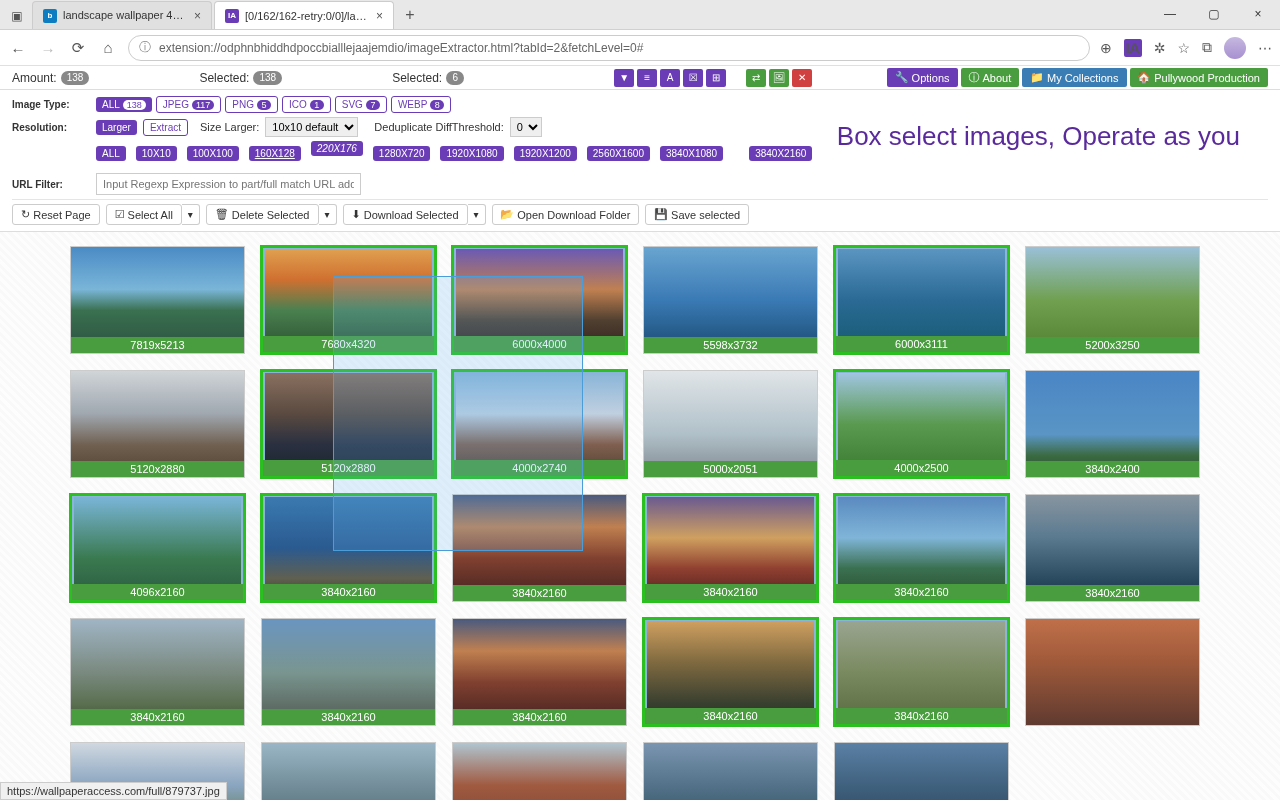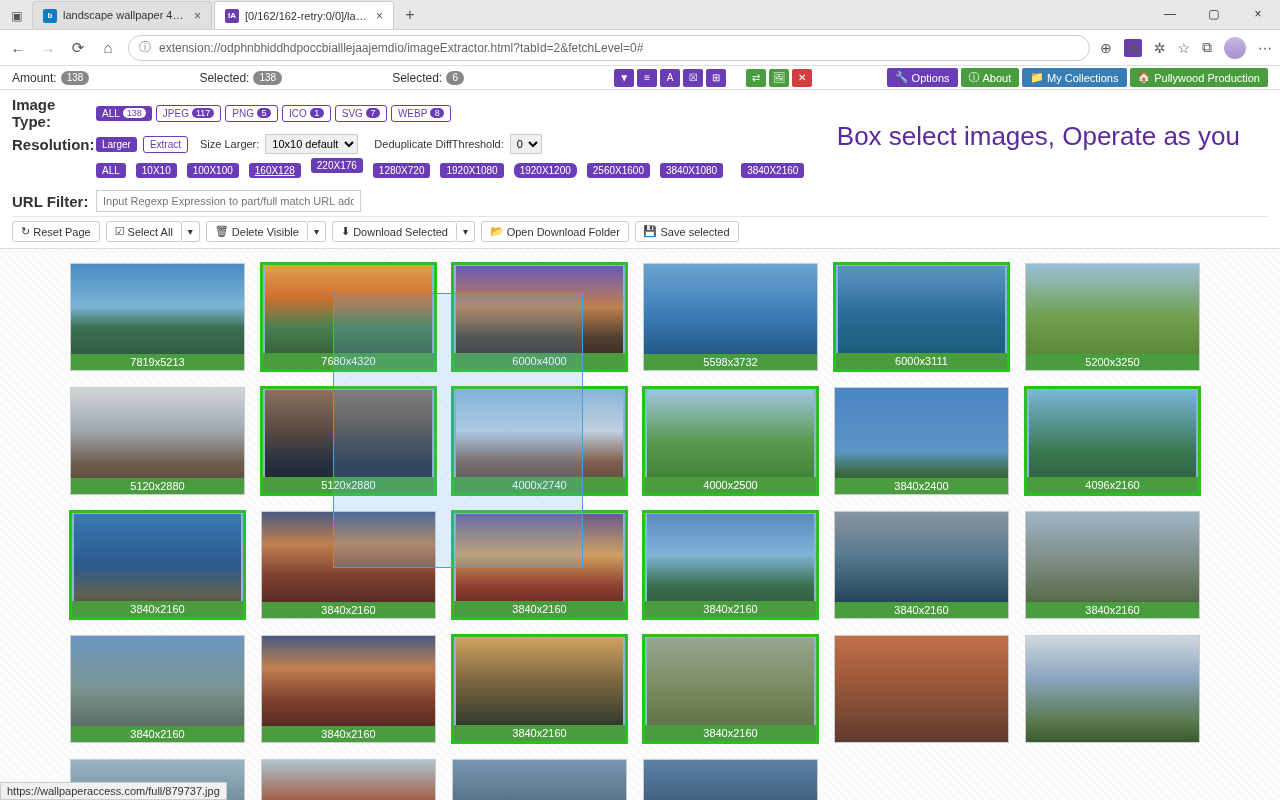--- a/index.html
+++ b/index.html
@@ -31,21 +31,21 @@
 .tbtn { background:#6a3cb5; color:#fff; width:20px; height:18px; display:flex; align-items:center; justify-content:center; font-size:10px; border-radius:2px; cursor:pointer;}
 .tbtn.g { background:#4a9d3f;}
 .tbtn.r { background:#d04040;}
 .rlinks { margin-left:auto; display:flex; gap:3px;}
 .rlink { background:#6a3cb5; color:#fff; padding:2px 8px; font-size:11px; border-radius:2px; cursor:pointer; display:flex; align-items:center; gap:3px;}
 .rlink.g { background:#4a9d3f;}
 .rlink.b { background:#3a7db5;}
 
 .filters { padding:6px 12px; background:#fff; border-bottom:1px solid #ddd; position:relative;}
 .frow { display:flex; align-items:center; margin-bottom:4px; gap:6px;}
-.flabel { width:78px; font-size:15px; font-weight:bold;}
+.flabel { width:78px; font-size:10px; font-weight:bold;}
 .pill { background:#6a3cb5; color:#fff; padding:2px 6px; font-size:10px; border-radius:3px; cursor:pointer; display:inline-flex; align-items:center; gap:3px;}
 .pill.outline { background:#fff; color:#6a3cb5; border:1px solid #6a3cb5;}
 .pill .pbadge { background:#fff; color:#6a3cb5; border-radius:7px; padding:0 4px; font-size:9px; min-width:14px; text-align:center;}
 .pill.outline .pbadge { background:#6a3cb5; color:#fff;}
 .sel { border:1px solid #ccc; font-size:11px; padding:1px 2px; height:20px;}
 .txtin { border:1px solid #ccc; font-size:11px; padding:2px 6px; width:265px; height:22px;}
 .actrow { display:flex; gap:0; border-top:1px solid #e5e5e5; margin-top:4px; padding:4px 0 0;}
 .actbtn { border:1px solid #ccc; background:#fff; padding:3px 8px; font-size:11px; cursor:pointer; display:flex; align-items:center; gap:3px; border-radius:3px; margin-right:6px;}
 .drop { border:1px solid #ccc; border-left:none; padding:3px 6px; font-size:10px; margin-left:-6px; margin-right:6px; border-radius:0 3px 3px 0;}
 .helptext { position:absolute; right:40px; top:30px; font-family:Cambria,serif; font-size:26px; color:#5a2a9c; line-height:1.3;}
@@ -176,37 +176,37 @@
     <span style="margin-left:6px;font-size:11px">Size Larger:</span>
     <select class="sel"><option>10x10 default</option></select>
     <span style="margin-left:10px;font-size:11px">Deduplicate DiffThreshold:</span>
     <select class="sel" style="width:32px"><option>0</option></select>
   </div>
   <div class="frow" id="sizes-row" style="padding-left:84px;flex-wrap:wrap">
       <span class="pill" style="margin-right: 4px; margin-bottom: 4px;">ALL</span>
       <span class="pill" style="margin-right: 4px; margin-bottom: 4px;">10X10</span>
       <span class="pill" style="margin-right: 4px; margin-bottom: 4px;">100X100</span>
       <span class="pill" style="margin-right: 4px; margin-bottom: 4px; text-decoration: underline;">160X128</span>
-      <span class="pill" style="margin-right: 4px; margin-bottom: 13px;">220X176</span>
+      <span class="pill" style="margin-right: 4px; margin-bottom: 13px; font-style: italic;">220X176</span>
       <span class="pill" style="margin-right: 4px; margin-bottom: 4px;">1280X720</span>
       <span class="pill" style="margin-right: 4px; margin-bottom: 4px;">1920X1080</span>
-      <span class="pill" style="margin-right: 4px; margin-bottom: 4px; border-radius: 6px;">1920X1200</span>
+      <span class="pill" style="margin-right: 4px; margin-bottom: 4px;">1920X1200</span>
       <span class="pill" style="margin-right: 4px; margin-bottom: 4px;">2560X1600</span>
-      <span class="pill" style="margin-right: 12px; margin-bottom: 4px;">3840X1080</span>
+      <span class="pill" style="margin-right: 20px; margin-bottom: 4px;">3840X1080</span>
       <span class="pill" style="margin-right: 4px; margin-bottom: 4px;">3840X2160</span>
     </div>
   <div class="frow">
     <span class="flabel">URL Filter:</span>
     <input class="txtin" placeholder="Input Regexp Expression to part/full match URL address." style="">
   </div>
   <div class="actrow">
     <span class="actbtn">↻ <span>Reset Page</span></span>
     <span class="actbtn">☑ <span>Select All</span></span>
       <span class="actbtn drop">▾</span>
-    <span class="actbtn">🗑 <span>Delete Visible</span></span>
+    <span class="actbtn">🗑 <span>Delete Selected</span></span>
       <span class="actbtn drop">▾</span>
     <span class="actbtn">⬇ <span>Download Selected</span></span>
       <span class="actbtn drop">▾</span>
     <span class="actbtn">📂 <span>Open Download Folder</span></span>
     <span class="actbtn">💾 <span>Save selected</span></span>
   </div>
   <div class="helptext">
     <div>Box select images, Operate as you</div>
   </div>
 </div>
@@ -242,20 +242,24 @@
         <div class="cap">5120x2880</div>
       </div>
       <div class="thumb sel">
         <div class="img sky8"></div>
         <div class="cap">5120x2880</div>
       </div>
       <div class="thumb sel">
         <div class="img sky9"></div>
         <div class="cap">4000x2740</div>
       </div>
+      <div class="thumb">
+        <div class="img sky10"></div>
+        <div class="cap">5000x2051</div>
+      </div>
       <div class="thumb sel">
         <div class="img sky11"></div>
         <div class="cap">4000x2500</div>
       </div>
       <div class="thumb">
         <div class="img sky13"></div>
         <div class="cap">3840x2400</div>
       </div>
       <div class="thumb sel">
         <div class="img sky14"></div>

